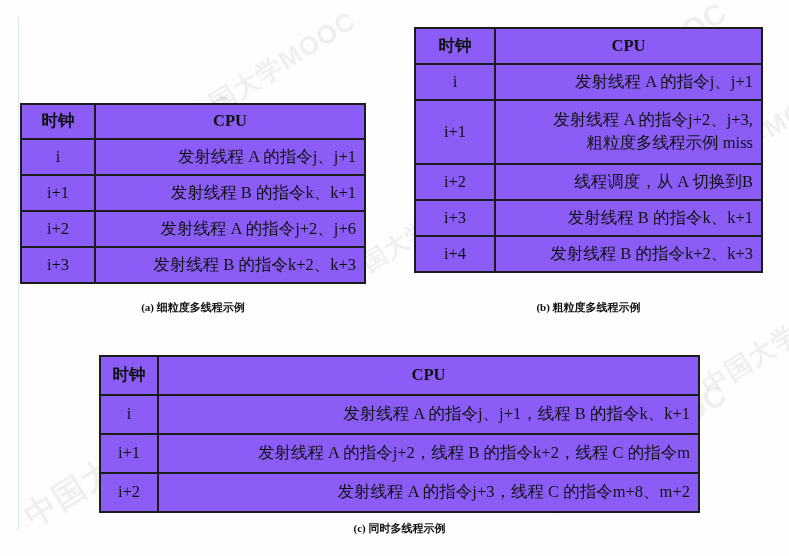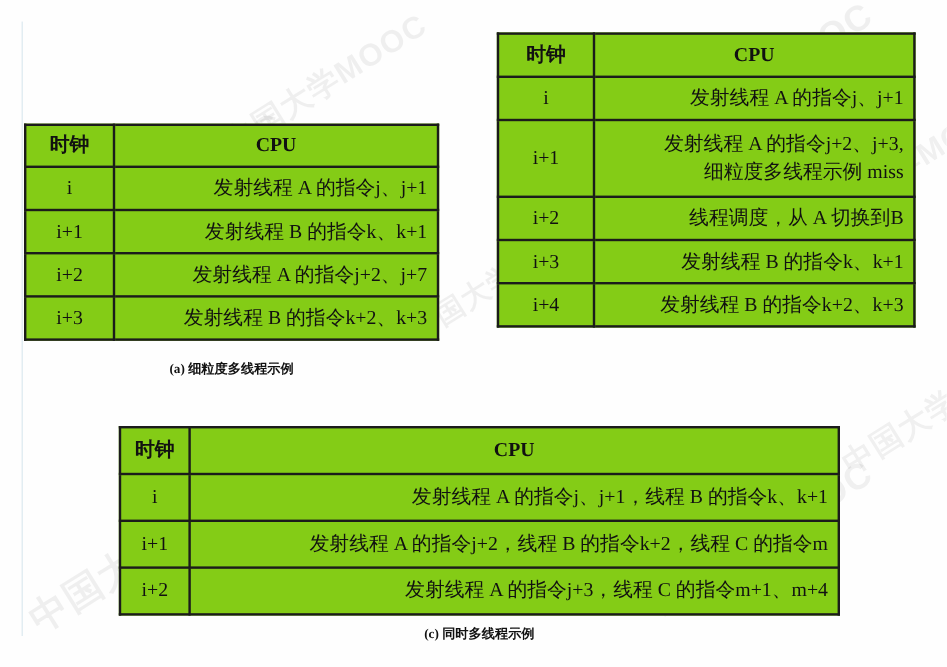--- a/index.html
+++ b/index.html
@@ -48,21 +48,21 @@
   .wm-e { left: 10px;  top: 435px; font-size: 32px; }
   .wm-f { left: 245px; top: 430px; font-size: 26px; }
   .wm-g { left: 520px; top: 430px; font-size: 30px; }
   .wm-h { left: 330px; top: 215px; font-size: 24px; }
   .wm-i { left: 690px; top: 320px; font-size: 26px; }
 
   
   .tbl {
     position: absolute;
     border-collapse: collapse;
-    background: #84cc16;
+    background: #8b5cf6;
     table-layout: fixed;
   }
   .tbl td {
     border: 2px solid #1b1b1b;
     padding: 0 8px;
     font-size: 16.5px;
     line-height: 1.38;
     background: transparent;
   }
   .tbl .clk {
@@ -139,21 +139,21 @@
       <tr>
         <td class="clk">i</td>
         <td class="cpu">发射线程 A 的指令j、j+1</td>
       </tr>
       <tr>
         <td class="clk">i+1</td>
         <td class="cpu">发射线程 B 的指令k、k+1</td>
       </tr>
       <tr>
         <td class="clk">i+2</td>
-        <td class="cpu">发射线程 A 的指令j+2、j+7</td>
+        <td class="cpu">发射线程 A 的指令j+2、j+6</td>
       </tr>
       <tr>
         <td class="clk">i+3</td>
         <td class="cpu">发射线程 B 的指令k+2、k+3</td>
       </tr>
     </tbody>
   </table>
   <div class="caption" id="caption-a">(a) 细粒度多线程示例</div>
 
   <table class="tbl" id="table-b">
@@ -167,37 +167,38 @@
         <td class="hdr cpu">CPU</td>
       </tr>
       <tr>
         <td class="clk">i</td>
         <td class="cpu">发射线程 A 的指令j、j+1</td>
       </tr>
       <tr class="tall">
         <td class="clk">i+1</td>
         <td class="cpu">
           <div class="nowrap">发射线程 A 的指令j+2、j+3,</div>
-          <div class="nowrap">细粒度多线程示例 miss</div>
+          <div class="nowrap">粗粒度多线程示例 miss</div>
         </td>
       </tr>
       <tr>
         <td class="clk">i+2</td>
         <td class="cpu">线程调度，从 A 切换到B</td>
       </tr>
       <tr>
         <td class="clk">i+3</td>
         <td class="cpu">发射线程 B 的指令k、k+1</td>
       </tr>
       <tr>
         <td class="clk">i+4</td>
         <td class="cpu">发射线程 B 的指令k+2、k+3</td>
       </tr>
     </tbody>
   </table>
+  <div class="caption" id="caption-b">(b) 粗粒度多线程示例</div>
 
   <table class="tbl" id="table-c">
     <colgroup>
         <col class="c-clk">
         <col>
       </colgroup>
     <tbody>
       <tr class="hdr-row">
         <td class="hdr clk">时钟</td>
         <td class="hdr cpu">CPU</td>
@@ -205,19 +206,19 @@
       <tr>
         <td class="clk">i</td>
         <td class="cpu">发射线程 A 的指令j、j+1，线程 B 的指令k、k+1</td>
       </tr>
       <tr>
         <td class="clk">i+1</td>
         <td class="cpu">发射线程 A 的指令j+2，线程 B 的指令k+2，线程 C 的指令m</td>
       </tr>
       <tr>
         <td class="clk">i+2</td>
-        <td class="cpu">发射线程 A 的指令j+3，线程 C 的指令m+1、m+4</td>
+        <td class="cpu">发射线程 A 的指令j+3，线程 C 的指令m+8、m+2</td>
       </tr>
     </tbody>
   </table>
   <div class="caption" id="caption-c">(c) 同时多线程示例</div>
 
 </div>
 
 </body></html>

